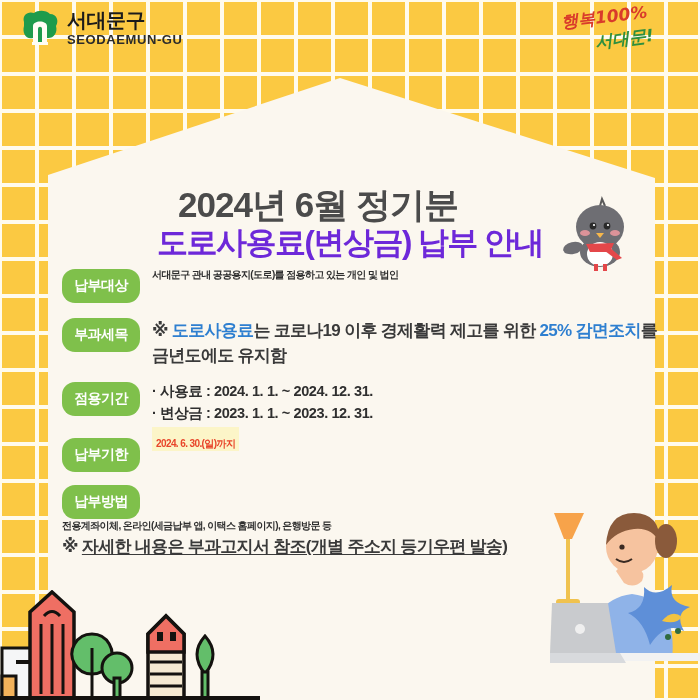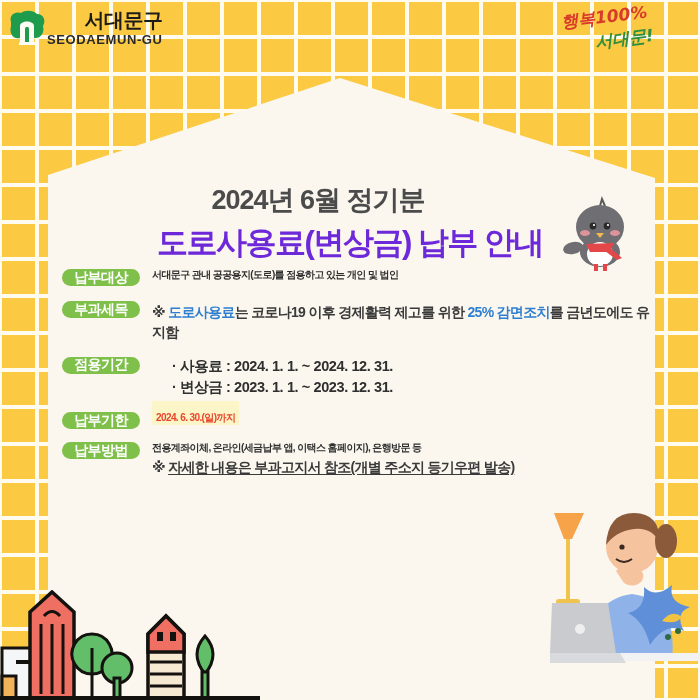--- a/index.html
+++ b/index.html
@@ -23,62 +23,62 @@
   
   .house{
     position:absolute;left:0;top:0;width:700px;height:700px;
     -webkit-clip-path:polygon(48px 175px, 340px 78px, 655px 178px, 655px 700px, 48px 700px);
     clip-path:polygon(48px 175px, 340px 78px, 655px 178px, 655px 700px, 48px 700px);
     background:#FBF7EF;
   }
 
   
   .header{position:absolute;left:0;top:0;width:700px;height:62px;}
-  .logo-wrap{position:absolute;left:7px;top:9px;display:flex;align-items:center;text-align:right;}
+  .logo-wrap{position:absolute;left:20px;top:9px;display:flex;align-items:center;gap:7px;}
   .logo-mark{width:40px;height:38px;}
   .logo-text{display:flex;flex-direction:column;line-height:1;}
   .logo-ko{font-size:20px;font-weight:bold;color:#1b1b1b;letter-spacing:-0.5px;}
   .logo-en{font-size:13px;font-weight:bold;color:#2b2b2b;letter-spacing:0.6px;margin-top:3px;}
   .slogan{position:absolute;right:12px;top:6px;width:130px;height:48px;}
 
   
   .title-1{
     position:absolute;left:0;top:182px;width:636px;text-align:center;
-    font-size:27px;font-weight:bold;color:#4B4B4B;letter-spacing:-1px;
+    font-size:35px;font-weight:bold;color:#4B4B4B;letter-spacing:-1px;
   }
   .title-2{
     position:absolute;left:0;top:222px;width:700px;text-align:center;
     font-size:31px;font-weight:bold;color:#6d28d9;letter-spacing:-1.5px;
   }
 
   
   .bird{position:absolute;left:560:px;left:560px;top:196px;width:80px;height:76px;}
 
   
   .rows{position:absolute;left:62px;top:268px;width:600px;}
   .row{display:flex;align-items:flex-start;margin-bottom:12px;}
   .pill{
-    flex:0 0 auto;width:78px;height:17px;border-radius:13px;background:#7FC04B;
+    flex:0 0 auto;width:78px;height:34px;border-radius:13px;background:#7FC04B;
     color:#ffffff;font-size:14px;font-weight:bold;letter-spacing:-0.6px;
     display:flex;align-items:center;justify-content:center;margin-right:12px;margin-top:1px;
   }
   .pill.spaced{letter-spacing:7px;text-indent:7px;}
   .body-txt{font-size:10px;font-weight:bold;color:#2F2F2F;letter-spacing:-0.6px;line-height:1.42;}
-  .note{font-size:14px;font-weight:bold;color:#3A3A3A;letter-spacing:-0.7px;line-height:1.45;margin-top:2px;}
+  .note{font-size:17px;font-weight:bold;color:#3A3A3A;letter-spacing:-0.7px;line-height:1.45;margin-top:2px;}
   .blue{color:#2E7FD0;}
   .uline{text-decoration:underline;text-underline-offset:2px;}
   .hl{background:#FCF5C8;color:#E8452A;padding:11px 4px 2px 4px;}
   .dline{font-size:14.5px;font-weight:bold;color:#2F2F2F;letter-spacing:-0.4px;line-height:1.5;}
 
   
   .r1{margin-bottom:14px;}
   .r2{margin-bottom:13px;}
-  .r3{margin-bottom:12px;gap:20px;}
+  .r3{margin-bottom:12px;}
   .r4{margin-bottom:12px;}
-  .r5{margin-bottom:12px;}
+  .r5{margin-bottom:12px;flex-direction:column;}
 
   
   .city{position:absolute;left:0;bottom:0;width:260px;height:110px;}
   .desk{position:absolute;right:0;bottom:0;width:150px;height:215px;}
 </style>
 </head>
 <body>
 
 <div class="poster">
 

